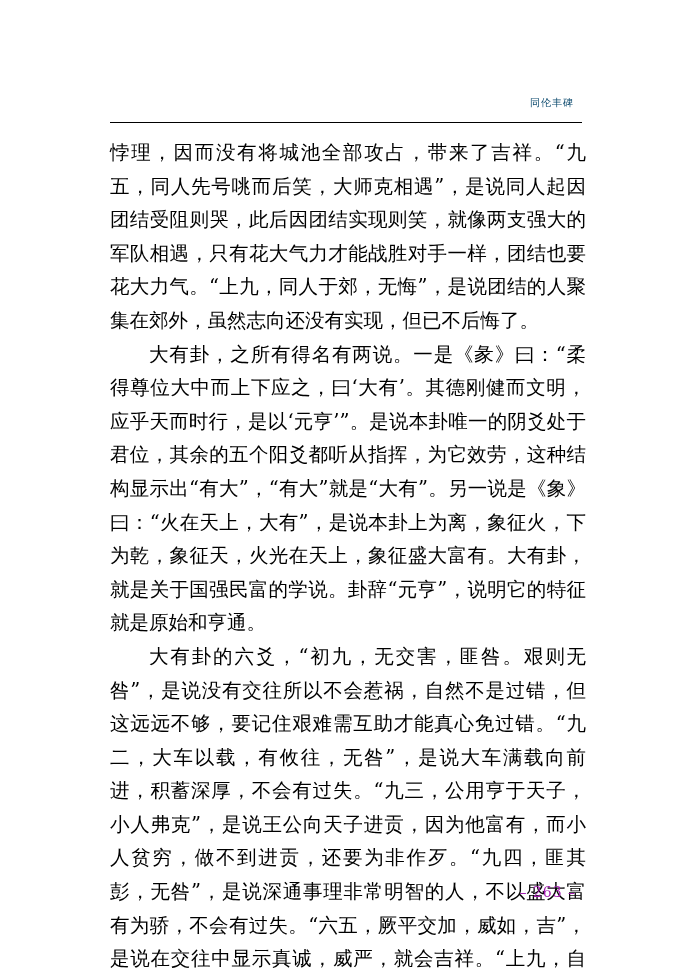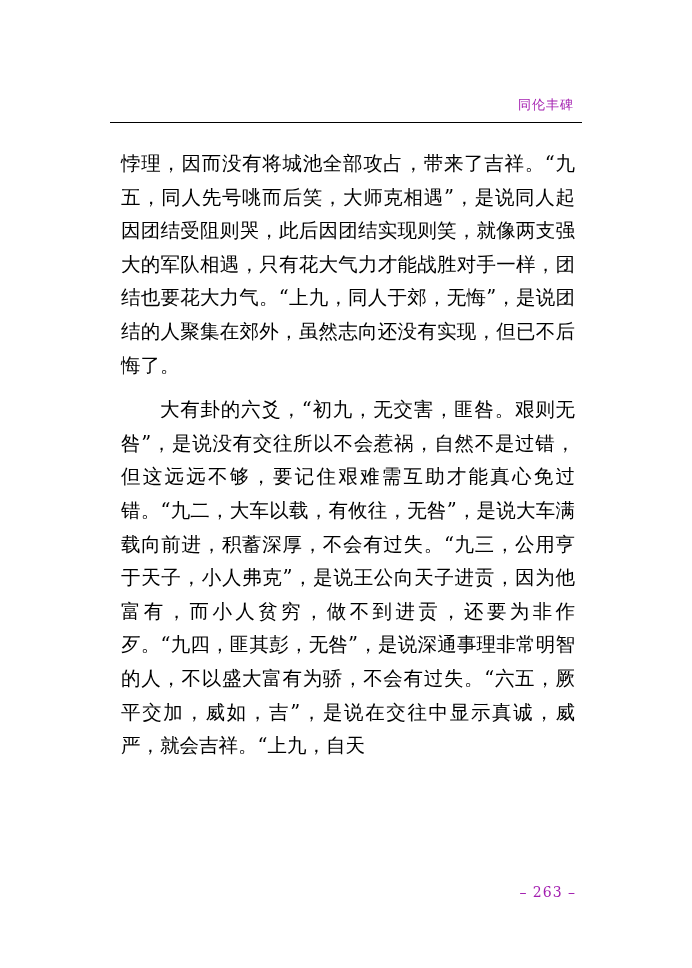--- a/index.html
+++ b/index.html
@@ -20,42 +20,42 @@
     left: 0; top: 0;
     width: 692px;
     height: 968px;
     box-sizing: border-box;
     padding: 0;
   }
   .header {
     position: absolute;
     top: 96px;
     right: 118px;
-    font-size: 13px;
+    font-size: 10px;
     letter-spacing: 1px;
-    color: #a21caf;
+    color: #0c4a6e;
     font-family: "DejaVu Serif", "Liberation Serif", serif;
     margin-left: 12px;
   }
   .rule-top {
     position: absolute;
     left: 110px;
     top: 122px;
     width: 472px;
     height: 1px;
     background: #000000;
   }
   .content {
     position: absolute;
     left: 110px;
     top: 136px;
     width: 476px;
   }
   p.para {
-    margin: 11px;
+    margin: 0;
     font-size: 19.5px;
     line-height: 33.6px;
     text-align: justify;
     text-justify: inter-character;
     letter-spacing: 0px;
     word-break: break-all;
   }
   p.indent {
     text-indent: 2em;
   }
@@ -96,20 +96,21 @@
 <div class="page">
 
   <div class="header">同伦丰碑</div>
   <div class="rule-top"></div>
 
   <div class="content">
 
     <p class="para">悖理，因而没有将城池全部攻占，带来了吉祥。“九五，同人先号咷而后笑，大师克相遇”，是说同人起因团结受阻则哭，此后因团结实现则笑，就像两支强大的军队相遇，只有花大气力才能战胜对手一样，团结也要花大力气。“上九，同人于郊，无悔”，是说团结的人聚集在郊外，虽然志向还没有实现，但已不后悔了。</p>
 
 
+    <p class="para indent">大有卦，之所有得名有两说。一是《彖》曰：“柔得尊位大中而上下应之，曰‘大有’。其德刚健而文明，应乎天而时行，是以‘元亨’”。是说本卦唯一的阴爻处于君位，其余的五个阳爻都听从指挥，为它效劳，这种结构显示出“有大”，“有大”就是“大有”。另一说是《象》曰：“火在天上，大有”，是说本卦上为离，象征火，下为乾，象征天，火光在天上，象征盛大富有。大有卦，就是关于国强民富的学说。卦辞“元亨”，说明它的特征就是原始和亨通。</p>
 
     <p class="para indent">大有卦的六爻，“初九，无交害，匪咎。艰则无咎”，是说没有交往所以不会惹祸，自然不是过错，但这远远不够，要记住艰难需互助才能真心免过错。“九二，大车以载，有攸往，无咎”，是说大车满载向前进，积蓄深厚，不会有过失。“九三，公用亨于天子，小人弗克”，是说王公向天子进贡，因为他富有，而小人贫穷，做不到进贡，还要为非作歹。“九四，匪其彭，无咎”，是说深通事理非常明智的人，不以盛大富有为骄，不会有过失。“六五，厥平交加，威如，吉”，是说在交往中显示真诚，威严，就会吉祥。“上九，自天</p>
 
   </div>
 
   <div class="footer">– 263 –</div>
 
 </div>
 
 </body></html>

